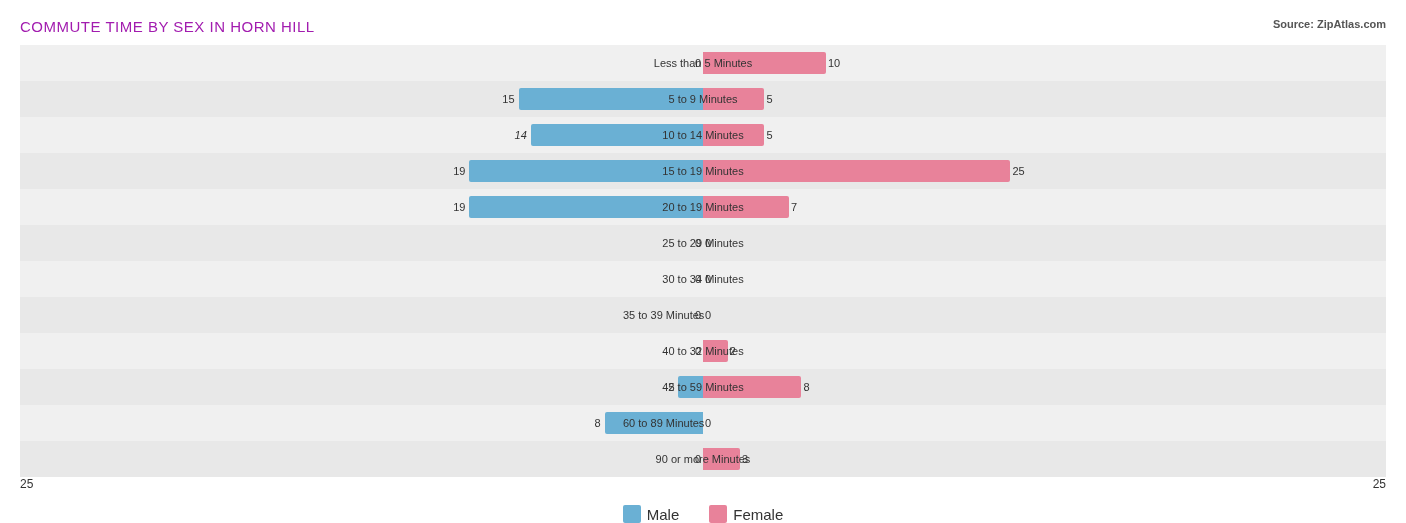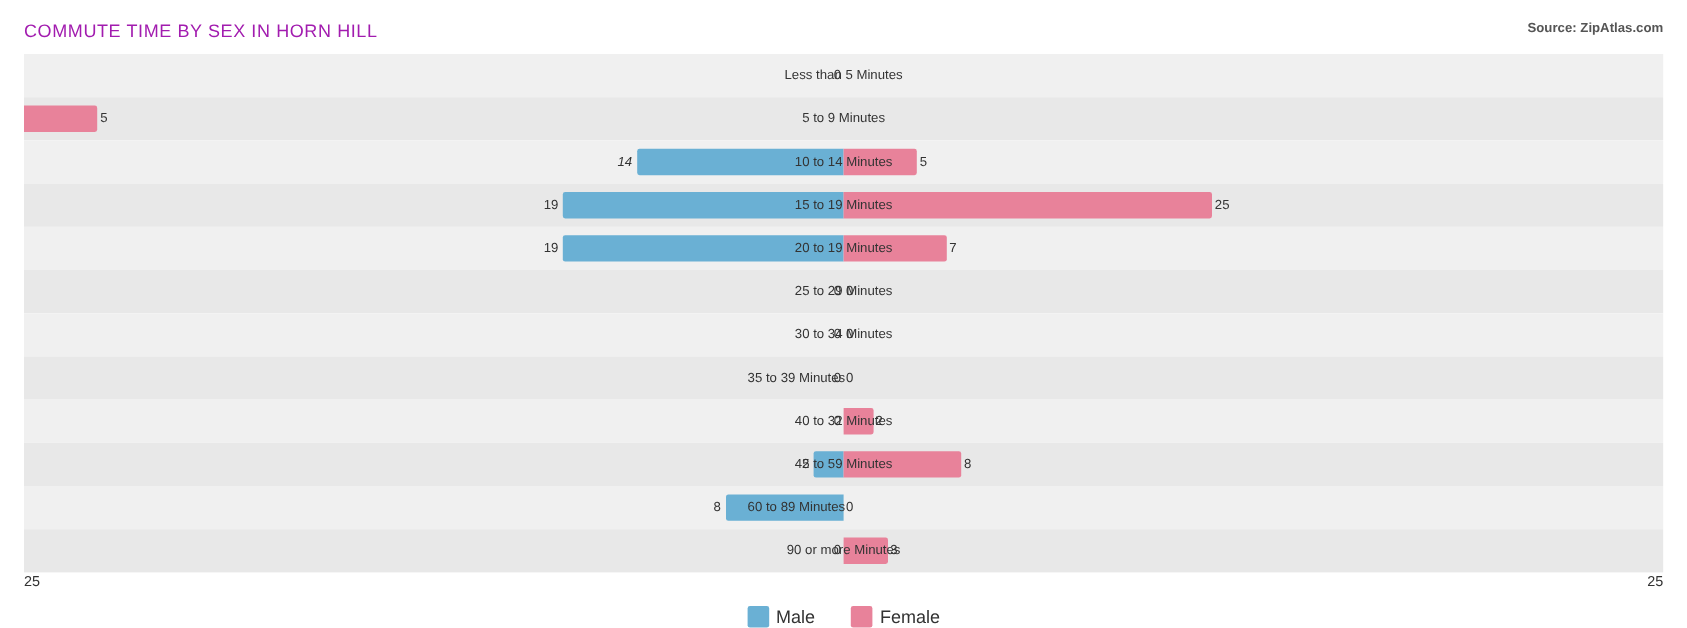--- a/index.html
+++ b/index.html
@@ -127,25 +127,33 @@
 <div class="chart-container">
   <div class="chart-title">COMMUTE TIME BY SEX IN HORN HILL</div>
   <div class="source-text">Source: ZipAtlas.com</div>
 
   <div class="bars-area" id="bars-area">
   <div class="row" style="background: rgb(240, 240, 240);">
         <div class="row-inner">
           <div class="left-section" style="position: relative;">
             <div style="position: absolute; right: 0%; font-size: 11px; color: rgb(51, 51, 51); white-space: nowrap; transform: translateX(0px); padding-right: 2px;">0</div>
           </div>
+          <div class="right-section" style="position: relative;">
+            <div class="female-bar" style="height: 22px; background: rgb(232, 130, 154); position: absolute; left: 0px; width: 18%; border-radius: 0px 2px 2px 0px;"></div>
+            <div style="position: absolute; left: 18.3%; font-size: 11px; color: rgb(51, 51, 51); white-space: nowrap;">10</div>
+          </div>
         </div>
         <div style="position: absolute; left: 50%; transform: translateX(-50%); font-size: 11px; color: rgb(51, 51, 51); white-space: nowrap; z-index: 10; text-align: center; background: transparent; pointer-events: none; width: 160px; margin-left: 0px;">Less than 5 Minutes</div>
       </div>
       <div class="row" style="background: rgb(232, 232, 232);">
         <div class="row-inner">
+          <div class="left-section" style="position: relative;">
+            <div class="male-bar" style="height: 22px; background: rgb(106, 176, 212); position: absolute; right: 0px; width: 27%; border-radius: 2px 0px 0px 2px;"></div>
+            <div style="position: absolute; right: 27.3%; font-size: 11px; color: rgb(51, 51, 51); white-space: nowrap; transform: translateX(-2px);">15</div>
+          </div>
           <div class="right-section" style="position: relative;">
             <div class="female-bar" style="height: 22px; background: rgb(232, 130, 154); position: absolute; left: 0px; width: 9%; border-radius: 0px 2px 2px 0px;"></div>
             <div style="position: absolute; left: 9.3%; font-size: 11px; color: rgb(51, 51, 51); white-space: nowrap;">5</div>
           </div>
         </div>
         <div style="position: absolute; left: 50%; transform: translateX(-50%); font-size: 11px; color: rgb(51, 51, 51); white-space: nowrap; z-index: 10; text-align: center; background: transparent; pointer-events: none; width: 160px; margin-left: 0px;">5 to 9 Minutes</div>
       </div>
       <div class="row" style="background: rgb(240, 240, 240);">
         <div class="row-inner">
           <div class="left-section" style="position: relative;">

